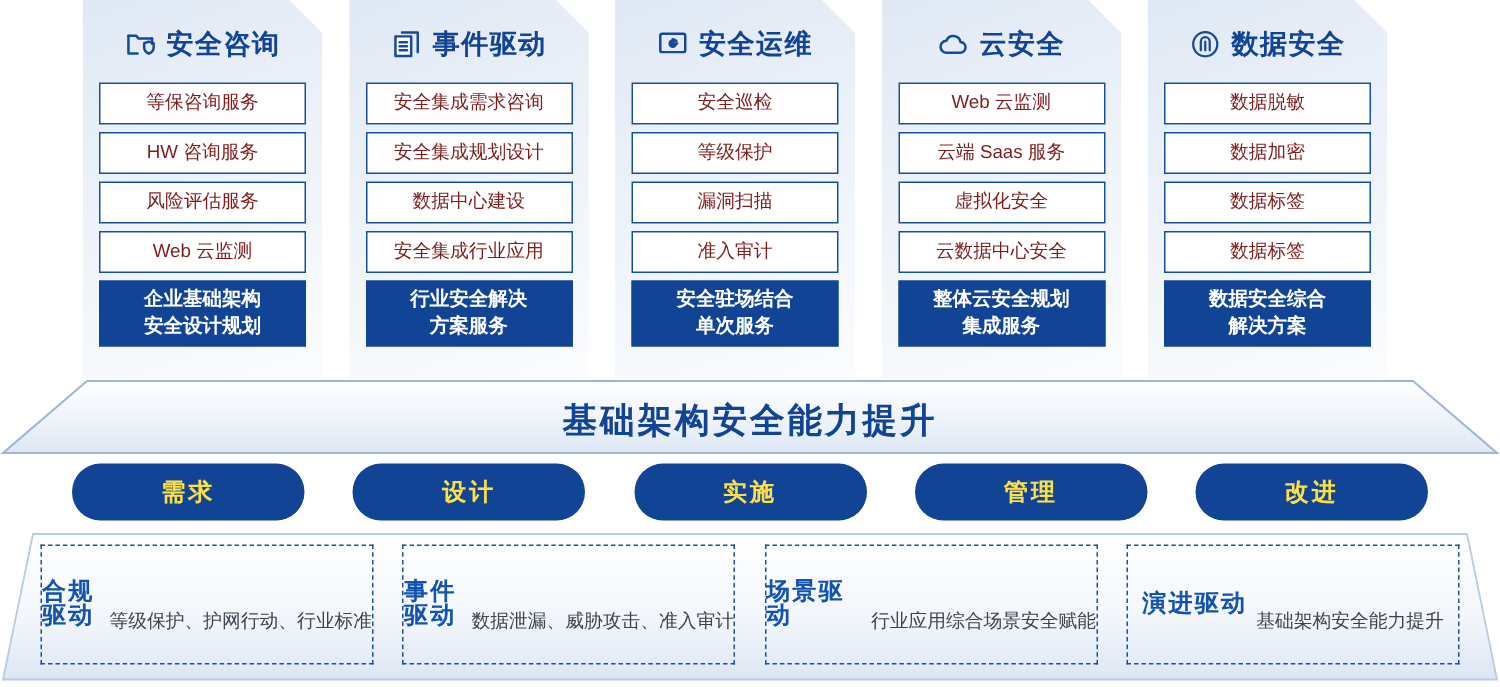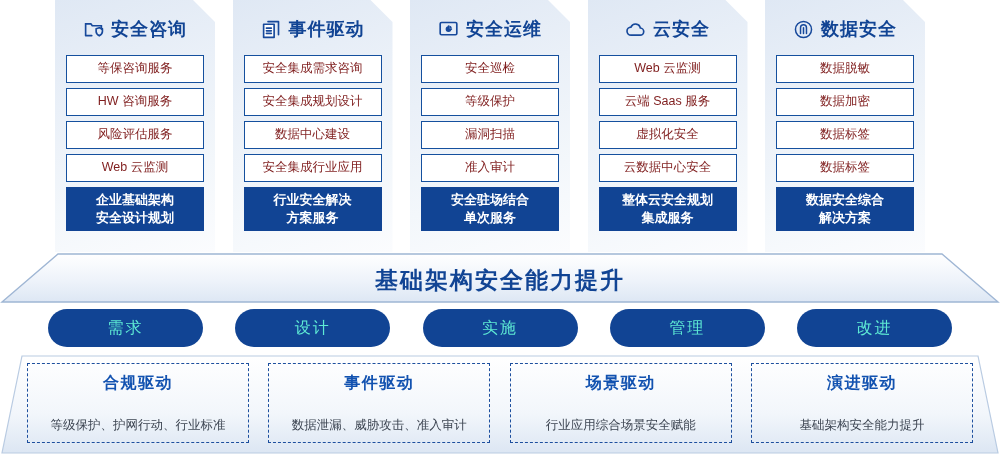--- a/index.html
+++ b/index.html
@@ -87,20 +87,21 @@
     font-weight: bold;
     line-height: 18px;
     padding: 3px 2px;
     box-sizing: border-box;
     display: flex;
     flex-direction: column;
     align-items: center;
     justify-content: center;
     white-space: pre-line;
     text-align: center;
+    font-family: Liberation Mono, monospace;
   }
 
   
   .banner {
     position: absolute;
     left: 0;
     top: 252px;
     width: 1000px;
     height: 52px;
   }
@@ -135,23 +136,23 @@
     display: flex;
     justify-content: space-between;
     padding: 0 48px;
     box-sizing: border-box;
   }
   .pill {
     width: 155px;
     height: 38px;
     border-radius: 19px;
     background: #114494;
-    color: #5eead4;
+    color: #fde047;
     font-size: 16px;
-    font-weight: normal;
+    font-weight: bold;
     letter-spacing: 2px;
     display: flex;
     align-items: center;
     justify-content: center;
   }
 
   
   .drivers {
     position: absolute;
     left: 0;
@@ -171,21 +172,21 @@
     height: 100px;
     display: flex;
     justify-content: space-between;
     padding: 8px 27px 12px 27px;
     box-sizing: border-box;
   }
   .driver-box {
     width: 222px;
     border: 1.6px dashed #1d4f9e;
     display: flex;
-    flex-direction: column;
+    flex-direction: row;
     align-items: center;
     justify-content: center;
     gap: 6px;
     box-sizing: border-box;
     background: transparent;
   }
   .driver-title {
     font-size: 16px;
     font-weight: bold;
     color: #1252b0;

